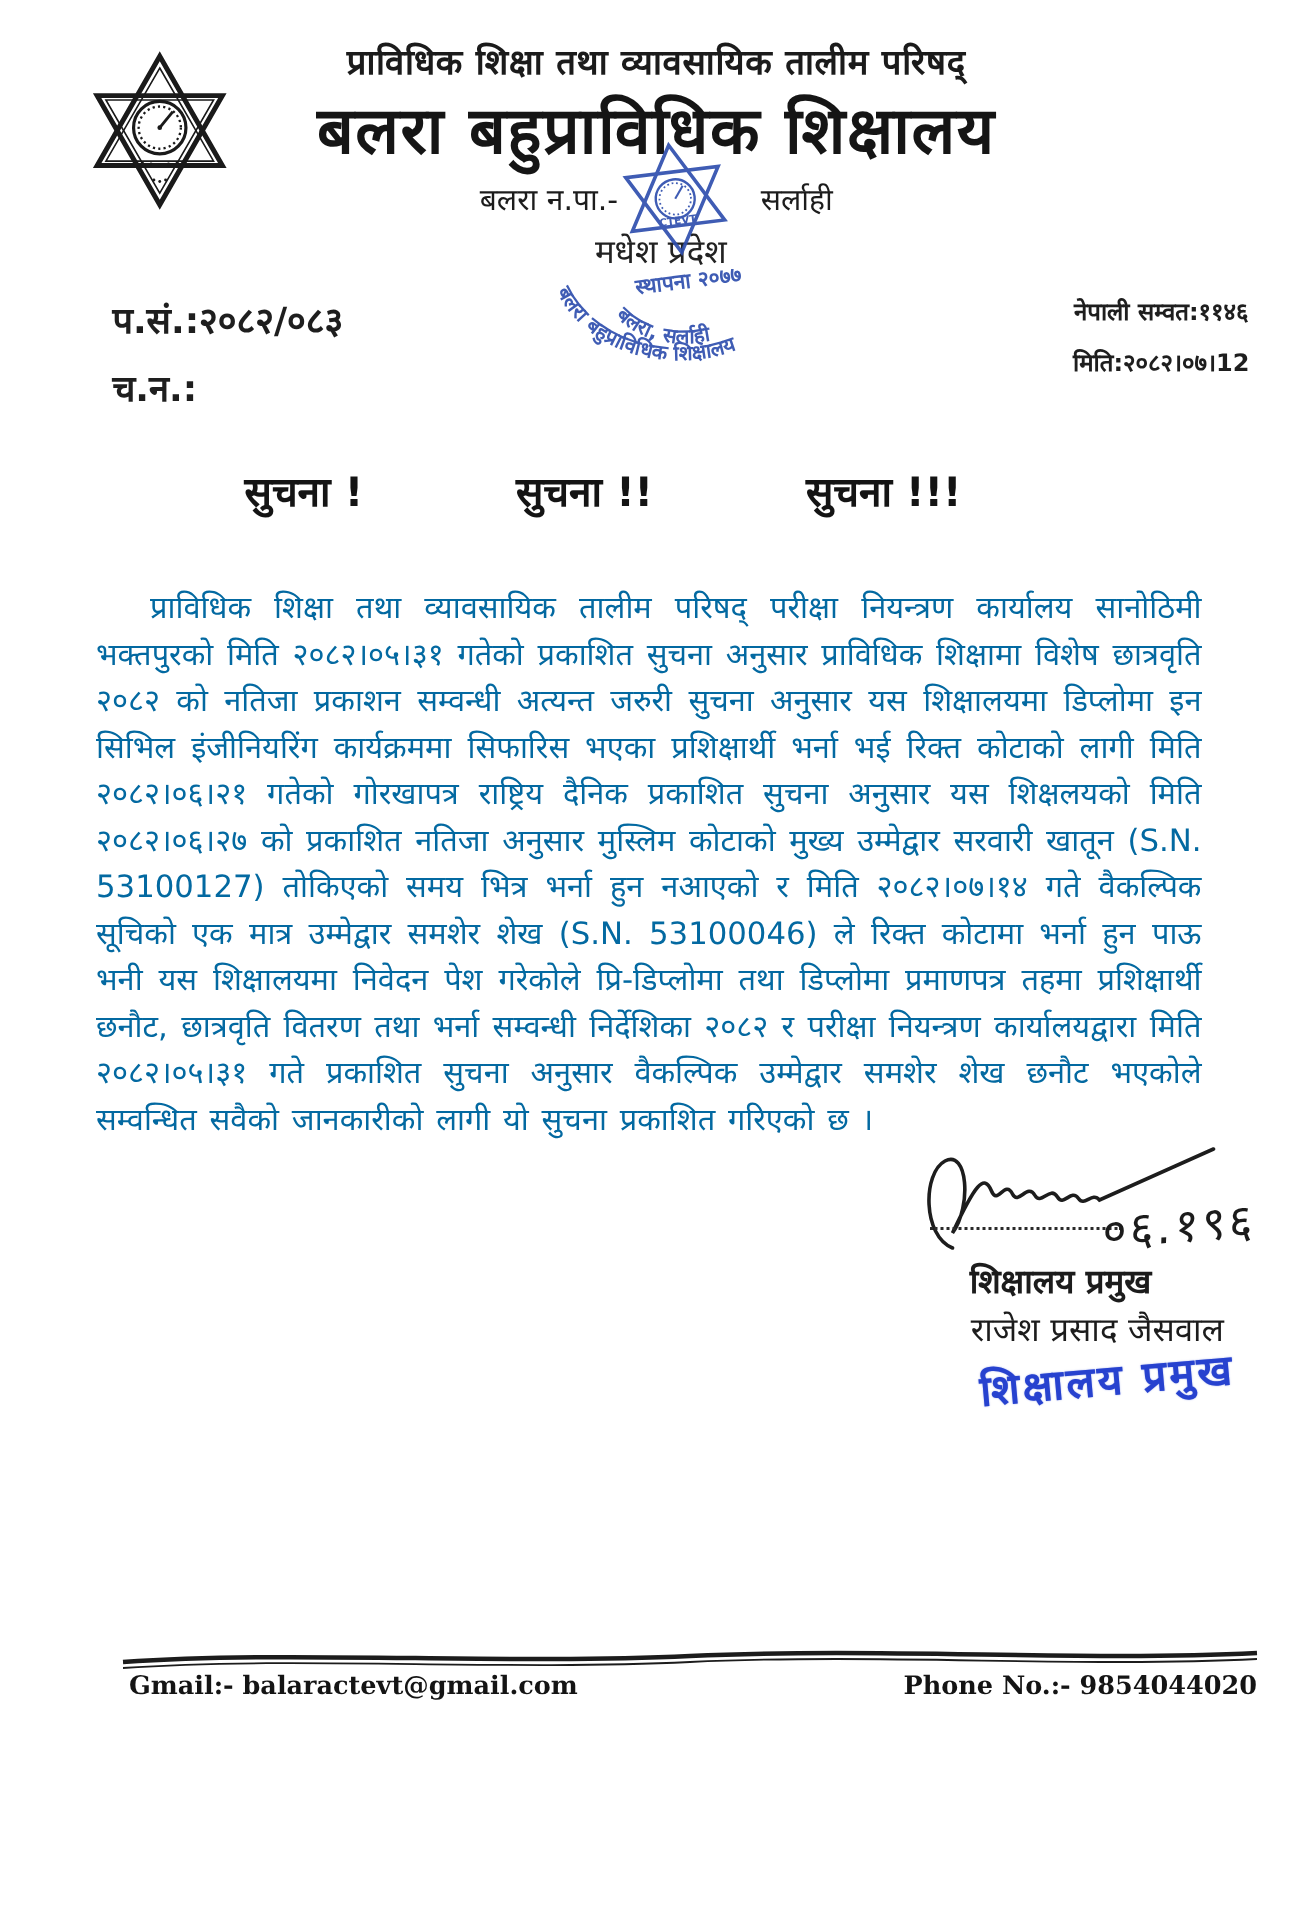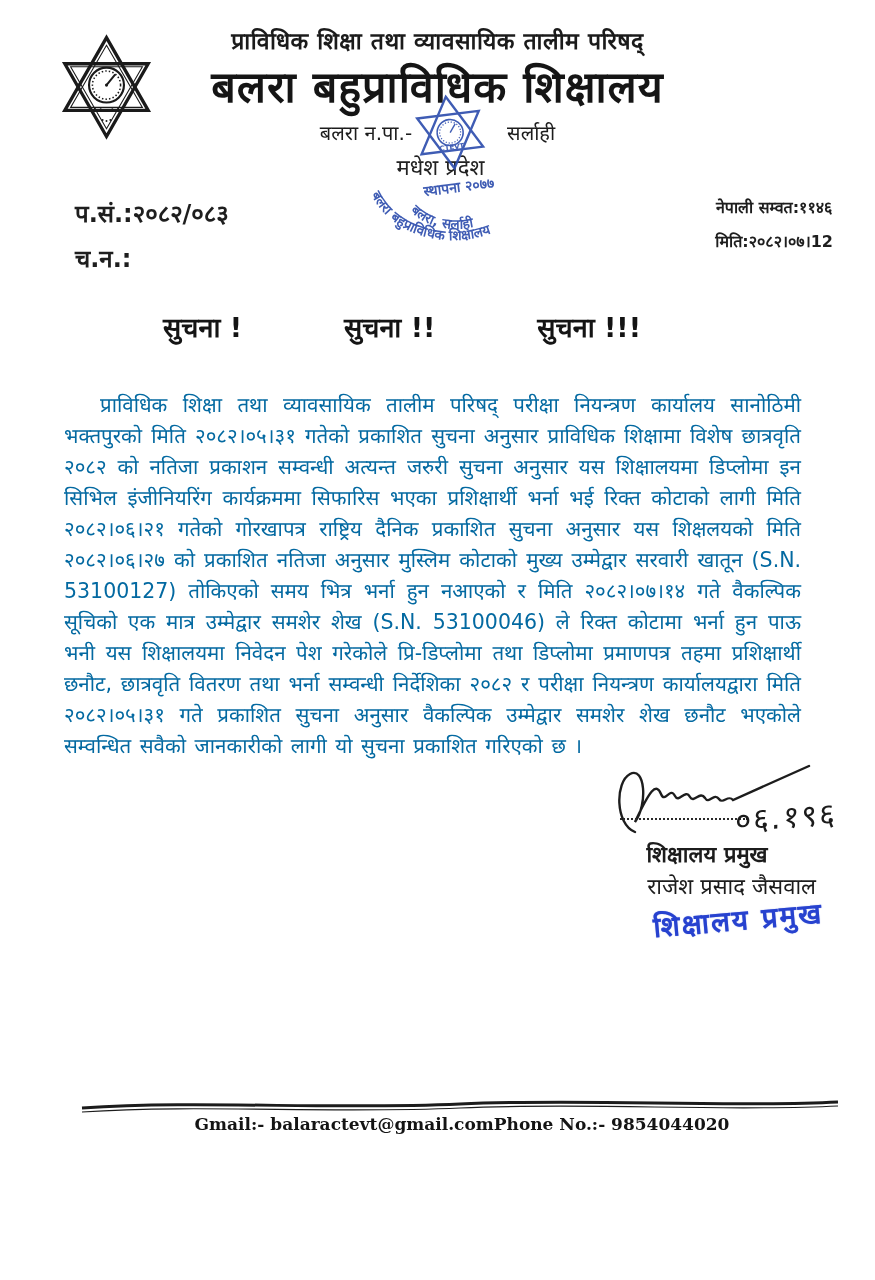--- a/index.html
+++ b/index.html
@@ -58,21 +58,21 @@
     font-size:22px;font-weight:500;color:#1c1c1c;}
   .sig-stamp{
     position:absolute;left:653px;top:900px;font-size:28px;font-weight:700;
     color:#2742cf;transform:rotate(-5deg);letter-spacing:2px;
     text-shadow:0 0 1px rgba(39,66,207,.55);
   }
   
   .footer-rule{position:absolute;left:80px;top:1096px;}
   .footer-contacts{
     position:absolute;left:86px;top:1114px;width:752px;
-    display:flex;justify-content:center;
+    display:flex;justify-content:space-between;
     font-family:"DejaVu Serif","Liberation Serif",serif;
     font-size:17px;font-weight:700;color:#141414;
   }
   
   .smudge-band{
     position:absolute;left:40px;top:1228px;width:800px;height:28px;
     background-image:
       radial-gradient(60px 9px at 120px 14px, rgba(205,150,170,.30), transparent 70%),
       radial-gradient(95px 10px at 320px 10px, rgba(205,150,170,.24), transparent 70%),
       radial-gradient(70px 9px at 500px 13px, rgba(205,150,170,.28), transparent 70%),

